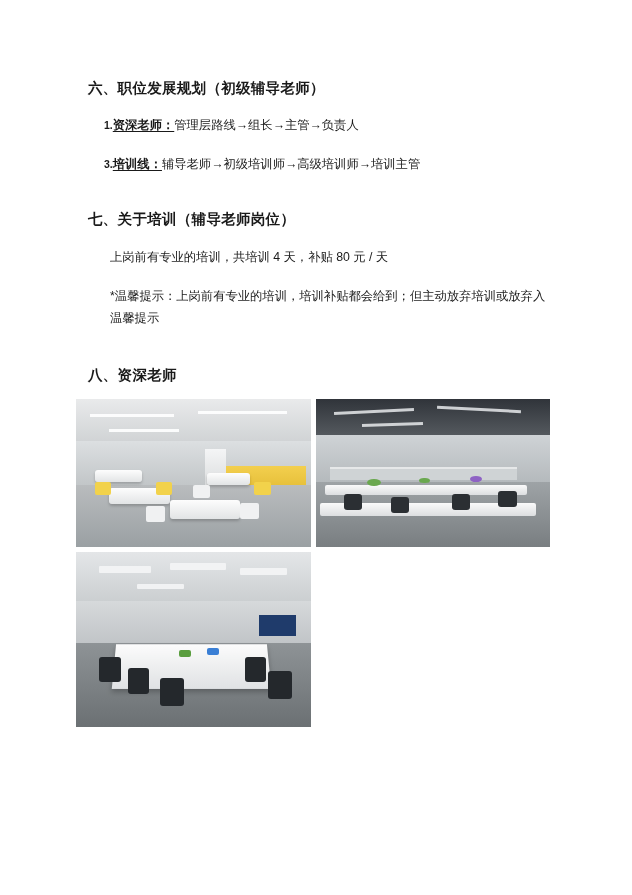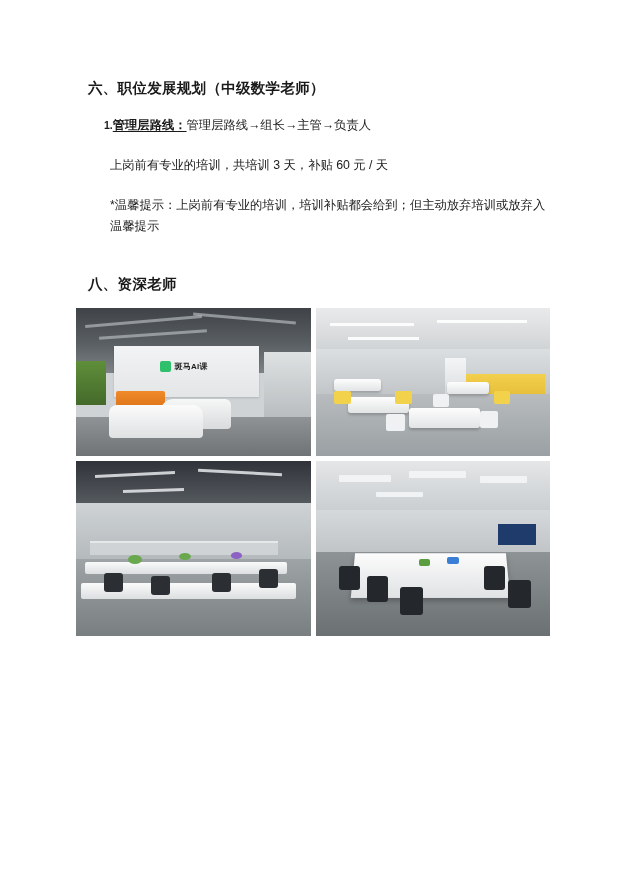--- a/index.html
+++ b/index.html
@@ -232,58 +232,45 @@
     position: absolute; background: #24282c; border-radius: 3px;
   }
   .p4 .dot { position: absolute; border-radius: 2px; }
 </style>
 </head>
 <body>
 
 <div class="page">
 
   <div class="section">
-    <h2 class="section-title">六、职位发展规划（中级数学老师）</h2>
+    <h2 class="section-title">六、职位发展规划（初级辅导老师）</h2>
     <ul class="list">
       <li class="list-item">
-        <span class="num">1.</span><span class="lead">管理层路线：</span><span>管理层路线→组长→主管→负责人</span>
+        <span class="num">1.</span><span class="lead">资深老师：</span><span>管理层路线→组长→主管→负责人</span>
+      </li>
+      <li class="list-item">
+        <span class="num">3.</span><span class="lead">培训线：</span><span>辅导老师→初级培训师→高级培训师→培训主管</span>
       </li>
     </ul>
   </div>
 
   <div class="section">
-    <p class="para">上岗前有专业的培训，共培训 3 天，补贴 60 元 / 天</p>
+    <h2 class="section-title second">七、关于培训（辅导老师岗位）</h2>
+    <p class="para">上岗前有专业的培训，共培训 4 天，补贴 80 元 / 天</p>
     <p class="para note">
       <span>*温馨提示：上岗前有专业的培训，培训补贴都会给到；但主动放弃培训或放弃入</span>
       <span class="cont">温馨提示</span>
     </p>
   </div>
 
   <div class="section">
     <h2 class="section-title third">八、资深老师</h2>
 
     <div class="gallery">
 
-      <div class="photo p1">
-        <div class="ceil"></div>
-        <div class="ceilstrip" style="left:4%;top:8%;width:50%;transform:rotate(-5deg);"></div>
-        <div class="ceilstrip" style="left:10%;top:17%;width:46%;transform:rotate(-4deg);"></div>
-        <div class="ceilstrip" style="left:50%;top:6%;width:44%;transform:rotate(5deg);"></div>
-        <div class="greenwall"></div>
-        <div class="rightwall"></div>
-        <div class="wall"></div>
-        <div class="logo">
-          <span class="mark"></span>
-          <span class="txt">斑马AI课</span>
-        </div>
-        <div class="floor"></div>
-        <div class="deskorange"></div>
-        <div class="deskwhite2"></div>
-        <div class="deskwhite"></div>
-      </div>
 
       <div class="photo p2">
         <div class="ceil"></div>
         <div class="light" style="left:6%;top:10%;width:36%;"></div>
         <div class="light" style="left:52%;top:8%;width:38%;"></div>
         <div class="light" style="left:14%;top:20%;width:30%;"></div>
         <div class="backwall"></div>
         <div class="yellowcab"></div>
         <div class="fridge"></div>
         <div class="floor"></div>

